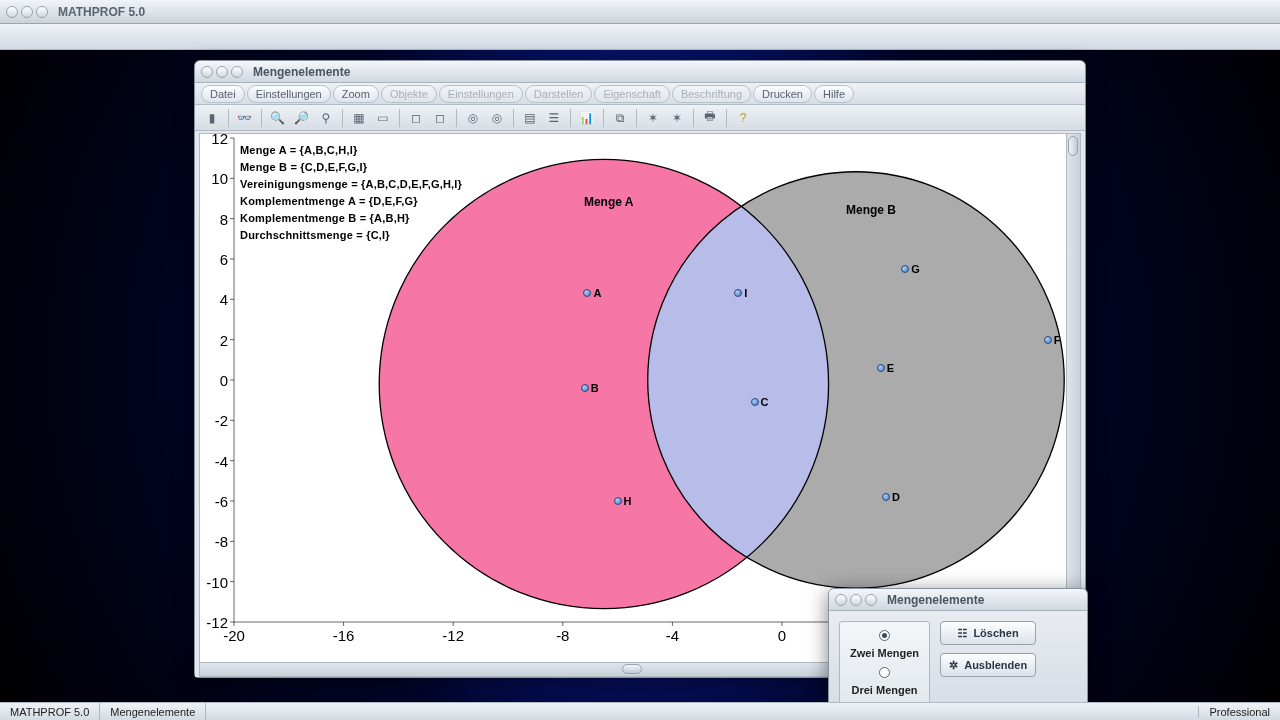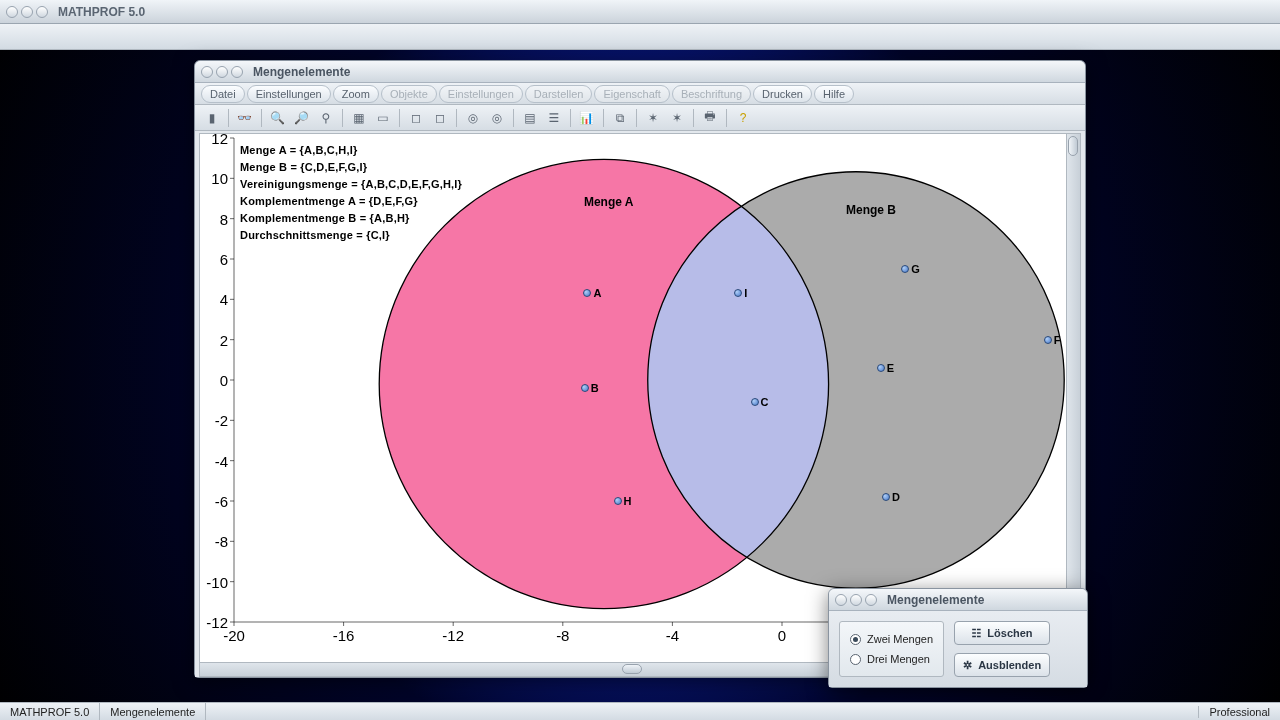--- a/index.html
+++ b/index.html
@@ -38,21 +38,21 @@
   .axis-tick.y { transform: translate(0, -50%); text-align: right; width: 24px; }
   .scroll-h { height: 14px; background: linear-gradient(to bottom, #dfe5eb, #c8d0d8); border: 1px solid #b0b8c0; border-top: none; position: relative; }
   .scroll-h .thumb { position: absolute; left: 48%; top: 1px; width: 20px; height: 10px; border-radius: 5px; background: linear-gradient(to bottom, #f0f4f8, #c0cad4); border: 1px solid #98a2ad; }
   .scroll-v { position: absolute; right: 0; top: 0; bottom: 0; width: 14px; background: linear-gradient(to right, #dfe5eb, #c8d0d8); border-left: 1px solid #b0b8c0; }
   .scroll-v .thumb { position: absolute; top: 2px; left: 1px; width: 10px; height: 20px; border-radius: 5px; background: linear-gradient(to right, #f0f4f8, #c0cad4); border: 1px solid #98a2ad; }
   .coord-bar { height: 18px; background: linear-gradient(to bottom, #eaeef3, #d2dae2); border-top: 1px solid #b0b8c0; display: flex; align-items: center; padding: 0 10px; font-size: 11px; color: #2a3644; font-weight: bold; gap: 14px; }
 
   .tool-window { position: absolute; }
   .tool-body { padding: 10px; display: flex; gap: 10px; background: linear-gradient(to bottom, #e8ecf1, #d5dce3); }
   .opt-group { border: 1px solid #b0b8c0; border-radius: 3px; background: linear-gradient(to bottom, #f3f6f9, #e2e8ed); padding: 8px 10px; display: flex; flex-direction: column; gap: 8px; justify-content: center; }
-  .radio-row { display: flex; align-items: center; gap: 6px; font-size: 11px; font-weight: normal; color: #222; }
+  .radio-row { display: flex; align-items: center; gap: 6px; font-size: 11px; font-weight: bold; color: #222; flex-direction: column; }
   .radio { width: 11px; height: 11px; border-radius: 50%; border: 1px solid #5a6470; background: #fff; display: inline-flex; align-items: center; justify-content: center; }
   .radio.checked::after { content: ""; width: 5px; height: 5px; border-radius: 50%; background: #3a4a5a; }
   .btn-col { display: flex; flex-direction: column; gap: 8px; }
   .win-btn { min-width: 96px; height: 24px; border: 1px solid #98a2ad; border-radius: 4px; background: linear-gradient(to bottom, #fcfeff, #dbe2e9); font-size: 11px; font-weight: bold; color: #2a3644; display: flex; align-items: center; justify-content: center; gap: 6px; }
   .win-btn .ico { font-size: 11px; }
 </style>
 </head>
 <body>
 
 <div class="desktop-bg"></div>

